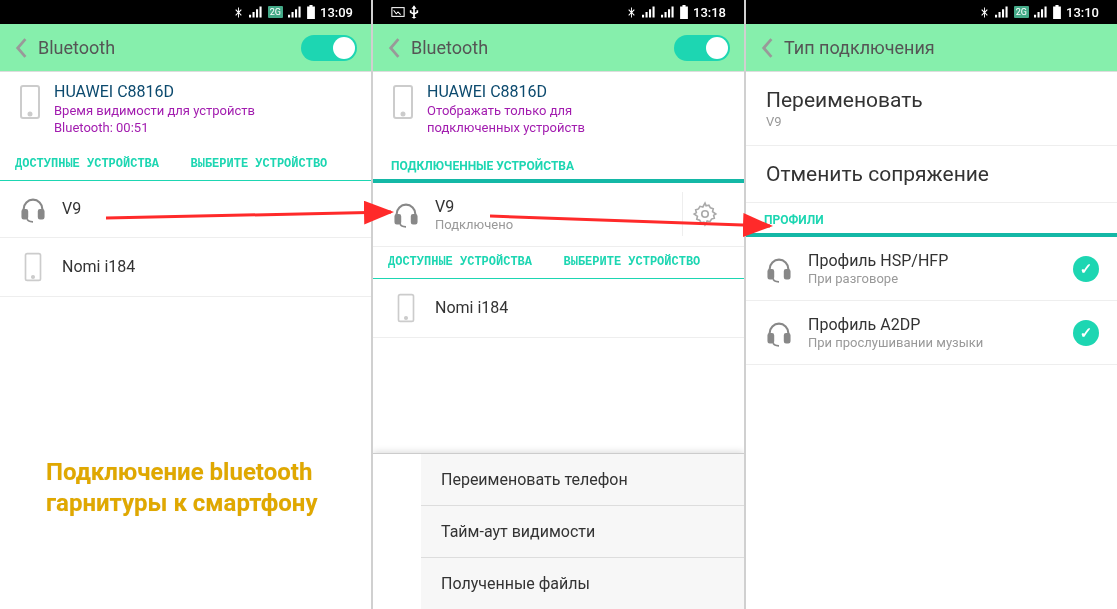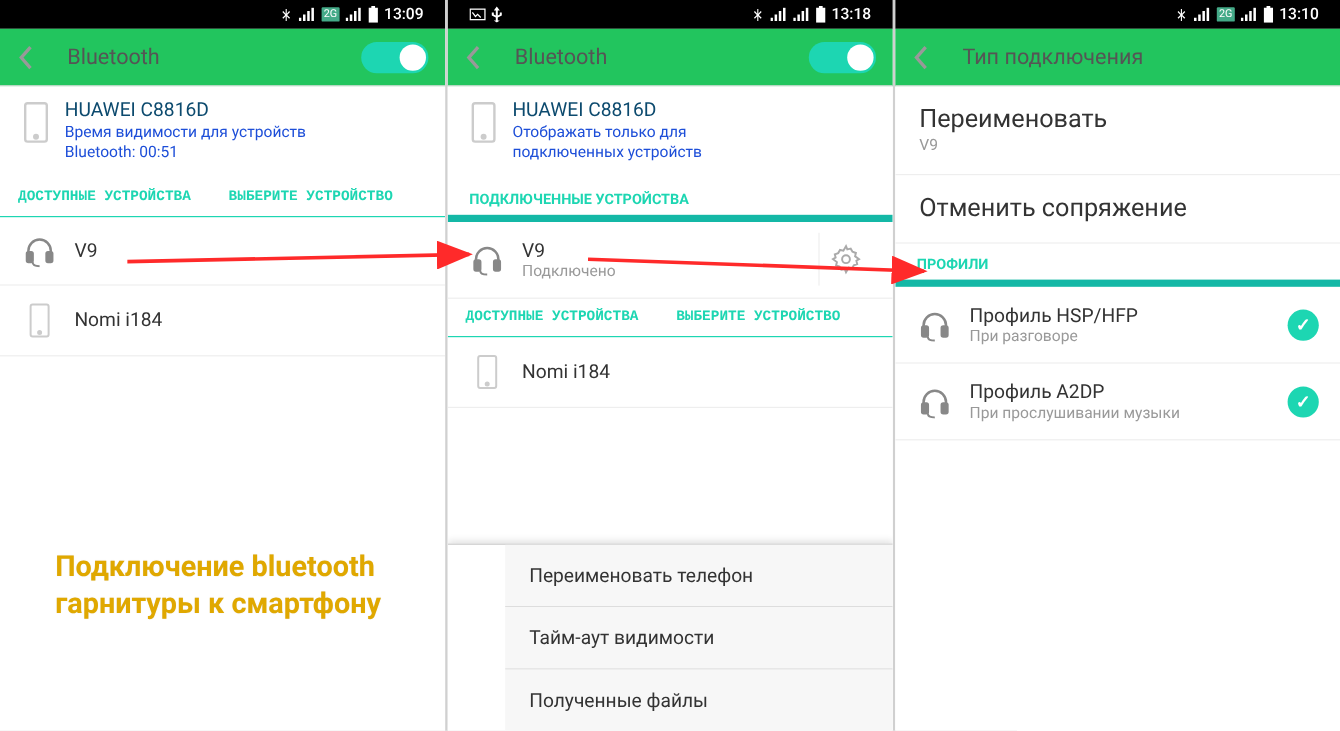--- a/index.html
+++ b/index.html
@@ -38,26 +38,26 @@
   }
   .status-left-icons {
     flex: 1;
     display: flex;
     gap: 4px;
     align-items: center;
   }
   .status-icon { display: inline-flex; align-items: center; }
   .header {
     height: 48px;
-    background: #22c55e;
+    background: #86efac;
     border-bottom: 1px solid #ddd;
     display: flex;
     align-items: center;
     padding: 0 6px;
-    gap: 20px;
+    gap: 2px;
   }
   .back-chevron {
     width: 30px;
     height: 100%;
     display: flex;
     align-items: center;
     justify-content: center;
     color: #888;
     cursor: pointer;
   }
@@ -93,42 +93,42 @@
     align-items: flex-start;
   }
   .phone-outline-icon {
     width: 24px;
     height: 36px;
     margin-top: 2px;
     color: #bbb;
   }
   .device-self-text { flex: 1; }
   .device-self-name { font-size: 16px; color: #0c4a6e; margin-bottom: 2px; }
-  .device-self-sub { font-size: 13px; color: #1d4ed8; line-height: 1.3; }
+  .device-self-sub { font-size: 13px; color: #a21caf; line-height: 1.3; }
   .section-tabs {
     display: flex;
     border-bottom: 1px solid #1dd6b2;
     padding: 0 10px;
     font-family: Liberation Mono, monospace;
   }
   .section-tab {
     flex: 1;
     padding: 8px 5px;
     font-size: 12px;
     font-weight: 700;
     color: #1dd6b2;
     line-height: 1.25;
     cursor: pointer;
   }
   .section-header {
     padding: 10px 18px 6px 18px;
     font-size: 12px;
     font-weight: 700;
     color: #1dd6b2;
-    border-bottom: 6px solid #14b8a6;
+    border-bottom: 4px solid #14b8a6;
     margin-bottom: 0;
   }
   .list-row {
     display: flex;
     align-items: center;
     gap: 14px;
     padding: 14px 18px;
     border-bottom: 1px solid #eee;
     cursor: pointer;
   }

